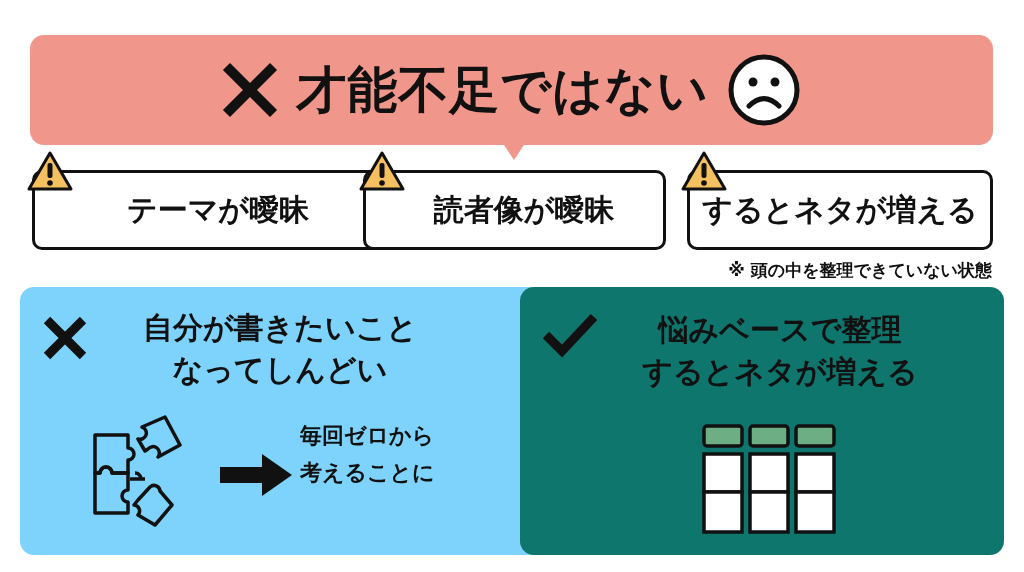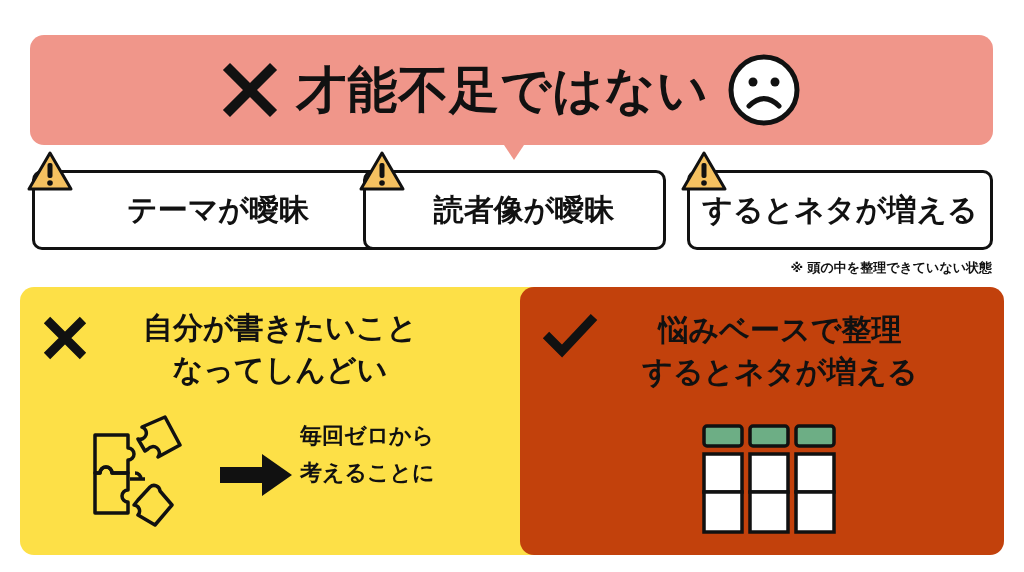--- a/index.html
+++ b/index.html
@@ -7,24 +7,24 @@
        font-family:"DejaVu Sans","Liberation Sans",sans-serif;color:#111;font-weight:bold;}
   .banner{position:absolute;left:30px;top:35px;width:963px;height:110px;background:#f0968a;border-radius:14px;
           display:flex;align-items:center;justify-content:center;gap:18px;}
   .banner-tail{position:absolute;left:498px;top:136px;width:0;height:0;border-left:16px solid transparent;border-right:16px solid transparent;border-top:24px solid #f0968a;}
   .banner-title{font-size:50px;letter-spacing:1px;}
   .cross-lg{width:56px;height:56px;}
   .face{width:74px;height:74px;}
   .issue{position:absolute;top:170px;height:80px;border:3px solid #111;border-radius:10px;background:#fff;box-sizing:border-box;
          display:flex;align-items:center;justify-content:center;font-size:30px;}
   .warn{position:absolute;width:48px;height:42px;}
-  .note{position:absolute;right:32px;top:259px;font-size:13px;}
+  .note{position:absolute;right:32px;top:259px;font-size:17px;}
   .panel{position:absolute;top:287px;height:268px;border-radius:14px;}
-  .panel-bad{left:20px;width:558px;background:#fde047;font-family:Liberation Serif, serif;}
-  .panel-good{left:520px;width:484px;background:#c2410c;}
+  .panel-bad{left:20px;width:558px;background:#7dd3fc;font-family:Liberation Serif, serif;}
+  .panel-good{left:520px;width:484px;background:#0f766e;}
   .panel-title{position:absolute;font-size:30px;line-height:42px;text-align:center;}
   .side-text{position:absolute;font-size:22px;line-height:37px;text-align:left;}
 </style>
 </head>
 <body>
 
 <div class="banner">
   <svg class="cross-lg" viewBox="0 0 56 56">
     <path d="M8 8 L48 48 M48 8 L8 48" stroke="#111" stroke-width="10" stroke-linecap="square"></path>
   </svg>

